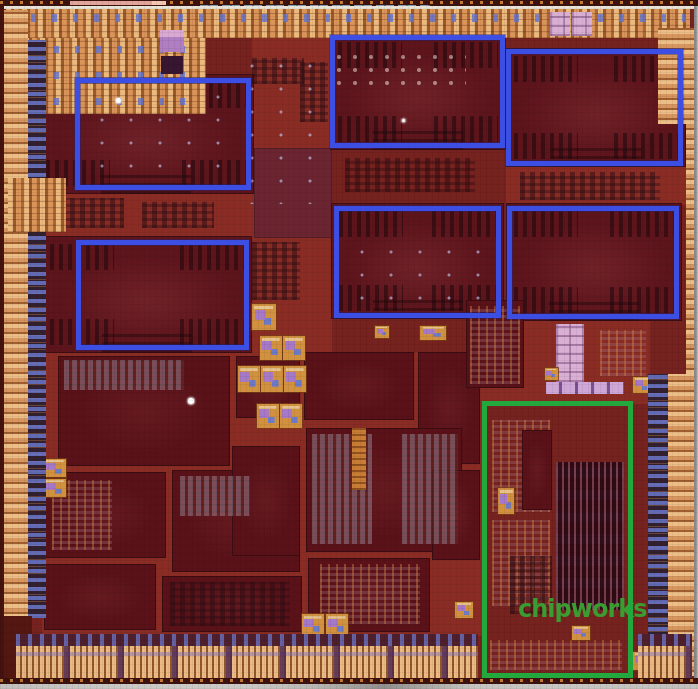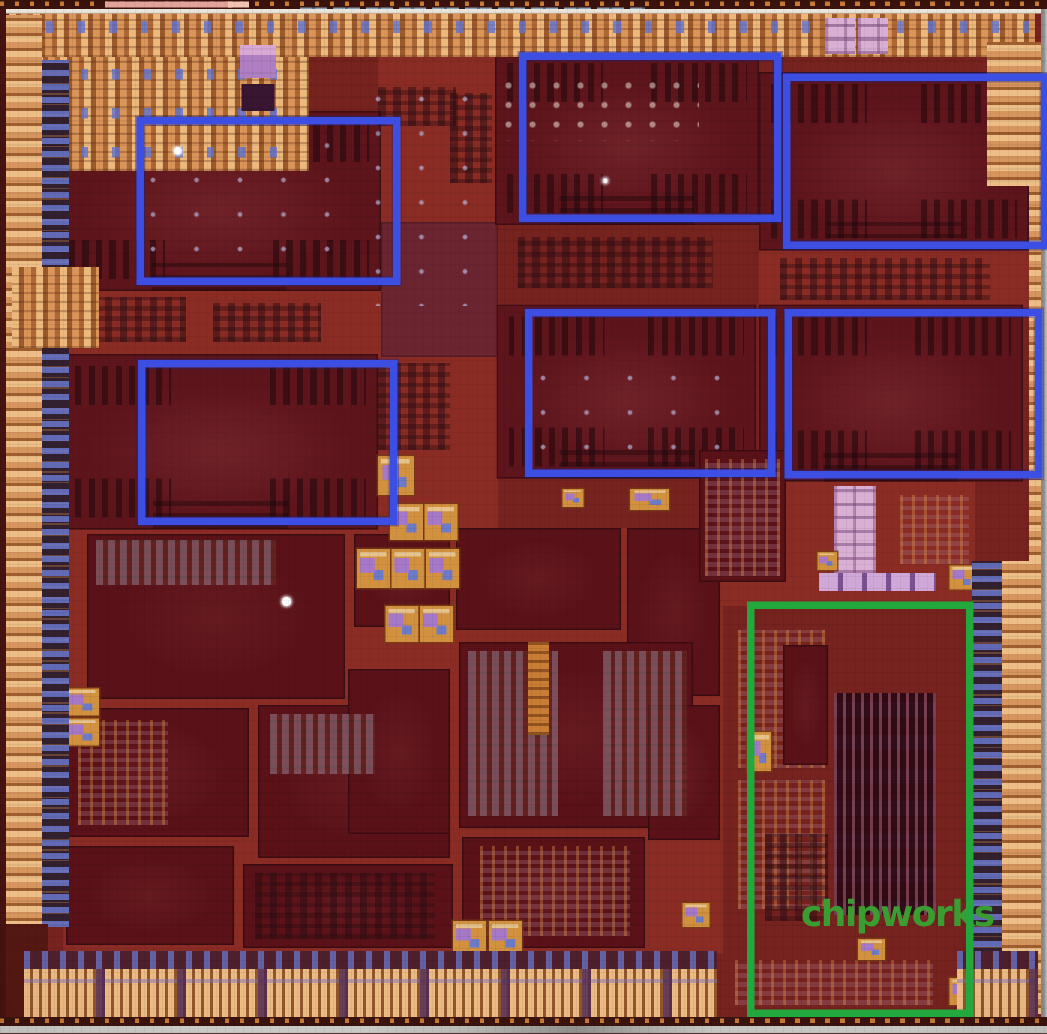--- a/index.html
+++ b/index.html
@@ -56,21 +56,21 @@
   .t-router{background:linear-gradient(90deg,#8a8886 0 35%,#c4c2be);}
   .t-segpink{background:#e2a49a;}
   .t-segsalmon{background:#f2c4b2;}
   .t-segblue{background-image:repeating-linear-gradient(90deg,#8aa0b5 0 8px,#5a7085 8px 10px,#8aa0b5 10px 18px,transparent 18px 22px);}
   .t-dot{background:#fff;border-radius:50%;box-shadow:0 0 2px 1px rgba(255,255,255,.8);}
   
   #grid{position:absolute;inset:0;pointer-events:none;
     background-image:repeating-linear-gradient(90deg, rgba(0,0,0,.05) 0 1px, transparent 1px 6px),
       repeating-linear-gradient(0deg, rgba(0,0,0,.05) 0 1px, transparent 1px 8px),
       radial-gradient(120% 100% at 50% 45%, transparent 60%, rgba(30,5,8,.22));}
-  #ann{position:absolute;inset:0;margin-left:16px;}
+  #ann{position:absolute;inset:0;}
   .ann{position:absolute;box-sizing:border-box;background:transparent;}
   .ann-blue{border:5px solid #3c4fe2;box-shadow:0 0 0 1px rgba(25,35,130,.4), inset 0 0 0 1px rgba(25,35,130,.4);}
   .ann-green{border:5px solid #22a83c;}
   .watermark{position:absolute;font-family:"DejaVu Sans",sans-serif;font-weight:bold;line-height:1;white-space:nowrap;}
 </style>
 </head>
 <body>
 
 <div id="stage">
   <div id="die">

